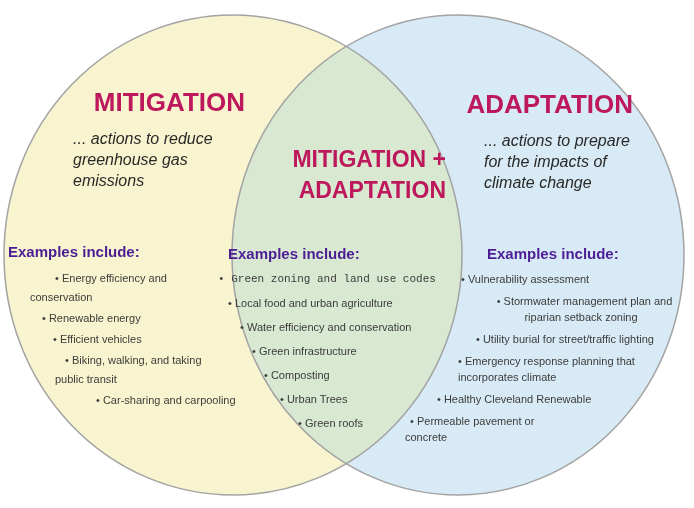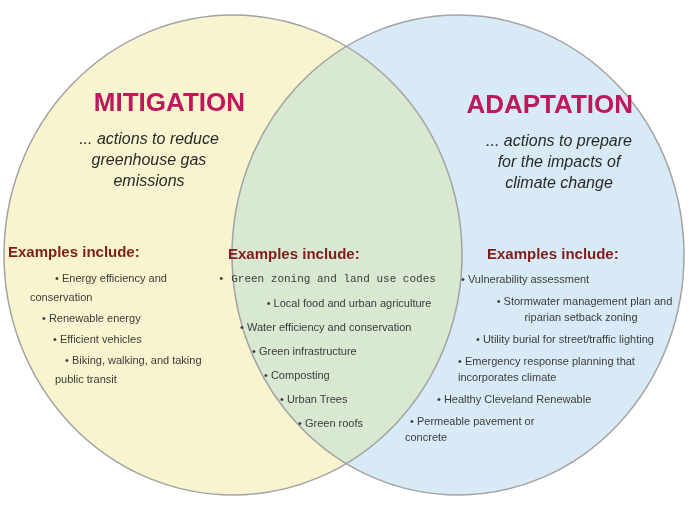--- a/index.html
+++ b/index.html
@@ -26,54 +26,54 @@
   .right-head { left: 438px; top: 88px;  width: 195px; }
   .mid-head   { left: 246px; top: 144px; width: 200px; }
   .left-head .big-title, .right-head .big-title { font-size: 26px; line-height: 32px; }
   .mid-head .big-title { font-size: 23px; line-height: 31px; }
 
   .subtitle {
     font-style: italic;
     font-size: 16px;
     line-height: 21px;
     color: #2a2a28;
-    text-align: center;
+    text-align: left;
   }
   .left-head .subtitle  { margin: 10px 0 0 18px; width: 152px; }
   .right-head .subtitle { margin: 10px 16px 0 46px; width: 150px; }
 
   .list { position: absolute; color: #3c3c3a; }
   .left-list  { left: 8px;   top: 243px; width: 300px; }
   .mid-list   { left: 218px; top: 245px; width: 252px; }
   .right-list { left: 405px; top: 245px; width: 285px; }
 
   .list-header {
     font-weight: bold;
     font-size: 15px;
     line-height: 18px;
-    color: #7f1d1d;
+    color: #4c1d95;
   }
   .mid-list  .list-header { margin-left: 10px; }
   .right-list .list-header { margin-left: 82px; }
 
   .list ul { list-style: none; margin: 8px 0 0 0; padding: 0; }
   .list li { font-size: 11px; }
   .list li::before { content: "\2022\00a0"; }
 
   .left-list li { line-height: 19px; margin-bottom: 2px; }
   .left-list li:nth-child(1) { padding-left: 22px; text-indent: 25px; max-width: 185px; }
   .left-list li:nth-child(2) { padding-left: 34px; white-space: nowrap; }
   .left-list li:nth-child(3) { padding-left: 45px; white-space: nowrap; }
   .left-list li:nth-child(4) { padding-left: 47px; text-indent: 10px; max-width: 160px; }
   .left-list li:nth-child(5) { padding-left: 88px; max-width: 150px; }
   .left-list li:nth-child(6) { padding-left: 122px; white-space: nowrap; }
 
   .mid-list li { line-height: 16px; margin-bottom: 8px; white-space: nowrap; }
   .mid-list li:nth-child(1) { padding-left: 0; font-family: Liberation Mono, monospace; }
-  .mid-list li:nth-child(2) { padding-left: 10px; text-align: center; }
+  .mid-list li:nth-child(2) { padding-left: 10px; }
   .mid-list li:nth-child(3) { padding-left: 22px; }
   .mid-list li:nth-child(4) { padding-left: 34px; }
   .mid-list li:nth-child(5) { padding-left: 46px; }
   .mid-list li:nth-child(6) { padding-left: 62px; }
   .mid-list li:nth-child(7) { padding-left: 80px; }
 
   .right-list li { line-height: 16px; margin-bottom: 6px; }
   .right-list li:nth-child(1) { padding-left: 56px; white-space: nowrap; }
   .right-list li:nth-child(2) { padding-left: 78px; text-indent: 7px; max-width: 196px; text-align: center; }
   .right-list li:nth-child(3) { padding-left: 65px; text-indent: 6px; max-width: 196px; }
@@ -97,33 +97,37 @@
     <ellipse cx="458" cy="255" rx="226" ry="240" clip-path="url(#clipLeft)" fill="#d8e8d1"></ellipse>
     <ellipse class="outline" cx="233" cy="255" rx="229" ry="240" fill="none" stroke="#a3a3a3"></ellipse>
     <ellipse class="outline" cx="458" cy="255" rx="226" ry="240" fill="none" stroke="#a3a3a3"></ellipse>
   </svg>
 
   <div class="region left-head">
     <div class="big-title">MITIGATION</div>
     <div class="subtitle">... actions to reduce greenhouse gas emissions</div>
   </div>
 
+  <div class="region mid-head">
+    <div class="big-title">MITIGATION + ADAPTATION</div>
+  </div>
 
   <div class="region right-head">
     <div class="big-title">ADAPTATION</div>
     <div class="subtitle">... actions to prepare for the impacts of climate change</div>
   </div>
 
   <div class="list left-list">
     <div class="list-header">Examples include:</div>
     <ul>
       <li>Energy efficiency and conservation</li>
       <li>Renewable energy</li>
       <li>Efficient vehicles</li>
       <li>Biking, walking, and taking public transit</li>
+      <li>Car-sharing and carpooling</li>
     </ul>
   </div>
 
   <div class="list mid-list">
     <div class="list-header">Examples include:</div>
     <ul>
       <li>Green zoning and land use codes</li>
       <li>Local food and urban agriculture</li>
       <li>Water efficiency and conservation</li>
       <li>Green infrastructure</li>

